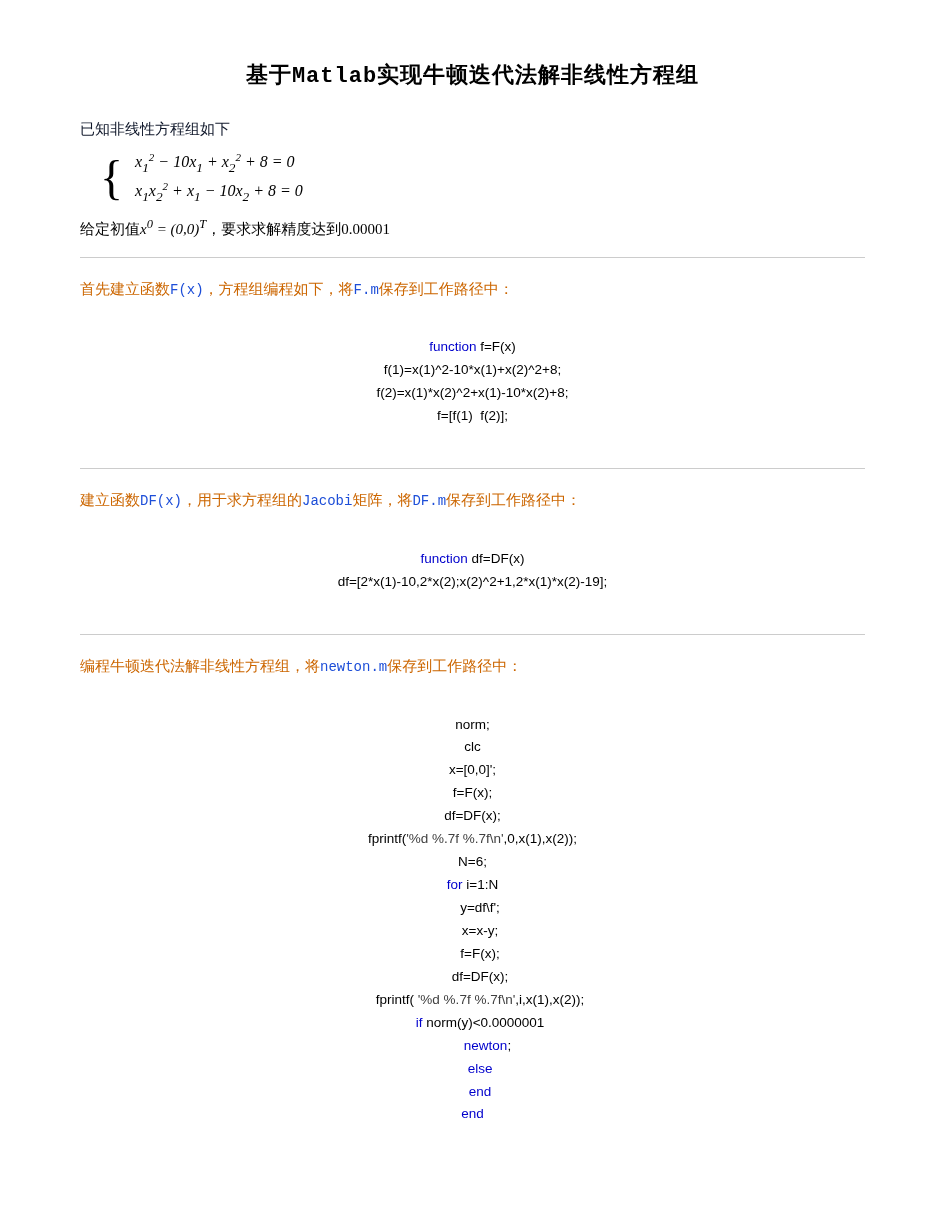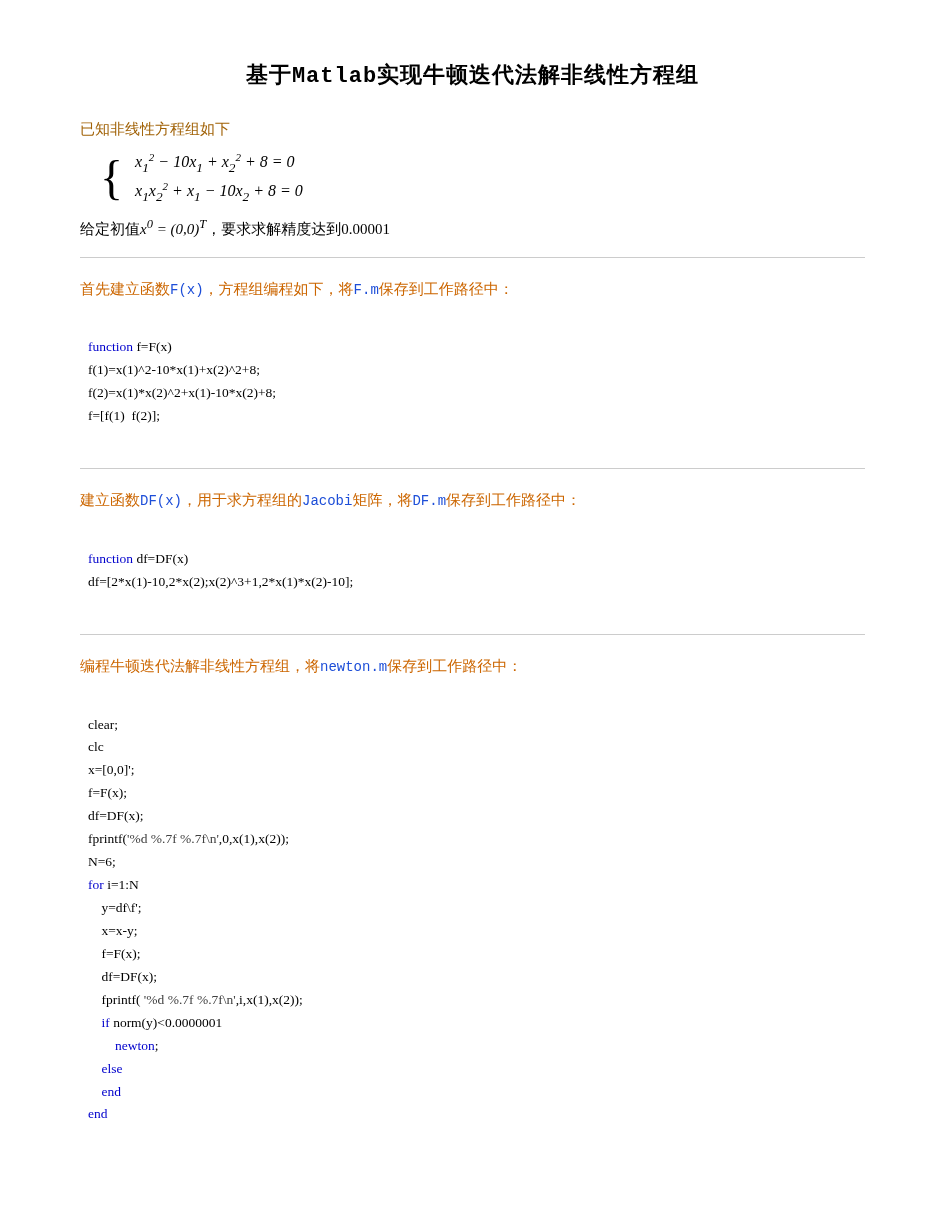--- a/index.html
+++ b/index.html
@@ -24,21 +24,21 @@
       letter-spacing: 1px;
     }
     .page-title .matlab-text {
       font-family: "Courier New", monospace;
       font-weight: bold;
     }
     .section {
       margin-bottom: 10px;
     }
     .section-label {
-      color: #a16207;
+      color: #0f172a;
       font-size: 15px;
       margin-bottom: 8px;
       font-family: "SimSun", serif;
       margin-top: 9px;
     }
     .divider {
       border: none;
       border-top: 1px solid #cccccc;
       margin: 18px 0;
     }
@@ -87,25 +87,26 @@
       margin-bottom: 10px;
       font-family: "SimSun", serif;
       line-height: 1.8;
     }
     .description .code-inline {
       font-family: "Courier New", monospace;
       font-size: 14px;
       color: #1d4ed8;
     }
     .code-block {
-      font-family: Liberation Serif, serif;
+      font-family: Liberation Sans, sans-serif;
       font-size: 13.5px;
       line-height: 1.7;
-      margin: 6px 8px;
+      margin: 6px 16px;
       white-space: pre;
+      text-align: center;
     }
     .section-text-orange {
       color: #cc6600;
     }
     
     .kw { color: #0000cc; } 
     .str { color: #404040; } 
     .normal { color: #000000; }
   </style>
 </head>
@@ -154,33 +155,33 @@
 
 <hr class="divider">
 
 <div class="section">
   <div class="description">
     <span class="section-text-orange">建立函数<span class="code-inline">DF(x)</span>，用于求方程组的<span class="code-inline">Jacobi</span>矩阵，将<span class="code-inline">DF.m</span>保存到工作路径中：</span>
   </div>
 
   <div class="code-block">
 <span class="kw">function</span><span class="normal"> df=DF(x)</span>
-<span class="normal">df=[2*x(1)-10,2*x(2);x(2)^3+1,2*x(1)*x(2)-10];</span>
+<span class="normal">df=[2*x(1)-10,2*x(2);x(2)^2+1,2*x(1)*x(2)-19];</span>
   </div>
 </div>
 
 <hr class="divider">
 
 <div class="section">
   <div class="description">
     <span class="section-text-orange">编程牛顿迭代法解非线性方程组，将<span class="code-inline">newton.m</span>保存到工作路径中：</span>
   </div>
 
   <div class="code-block">
-<span class="normal">clear;</span>
+<span class="normal">norm;</span>
 <span class="normal">clc</span>
 <span class="normal">x=[0,0]';</span>
 <span class="normal">f=F(x);</span>
 <span class="normal">df=DF(x);</span>
 <span class="normal">fprintf(</span><span class="str">'%d %.7f %.7f\n'</span><span class="normal">,0,x(1),x(2));</span>
 <span class="normal">N=6;</span>
 <span class="kw">for</span><span class="normal"> i=1:N</span>
 <span class="normal">    y=df\f';</span>
 <span class="normal">    x=x-y;</span>
 <span class="normal">    f=F(x);</span>

